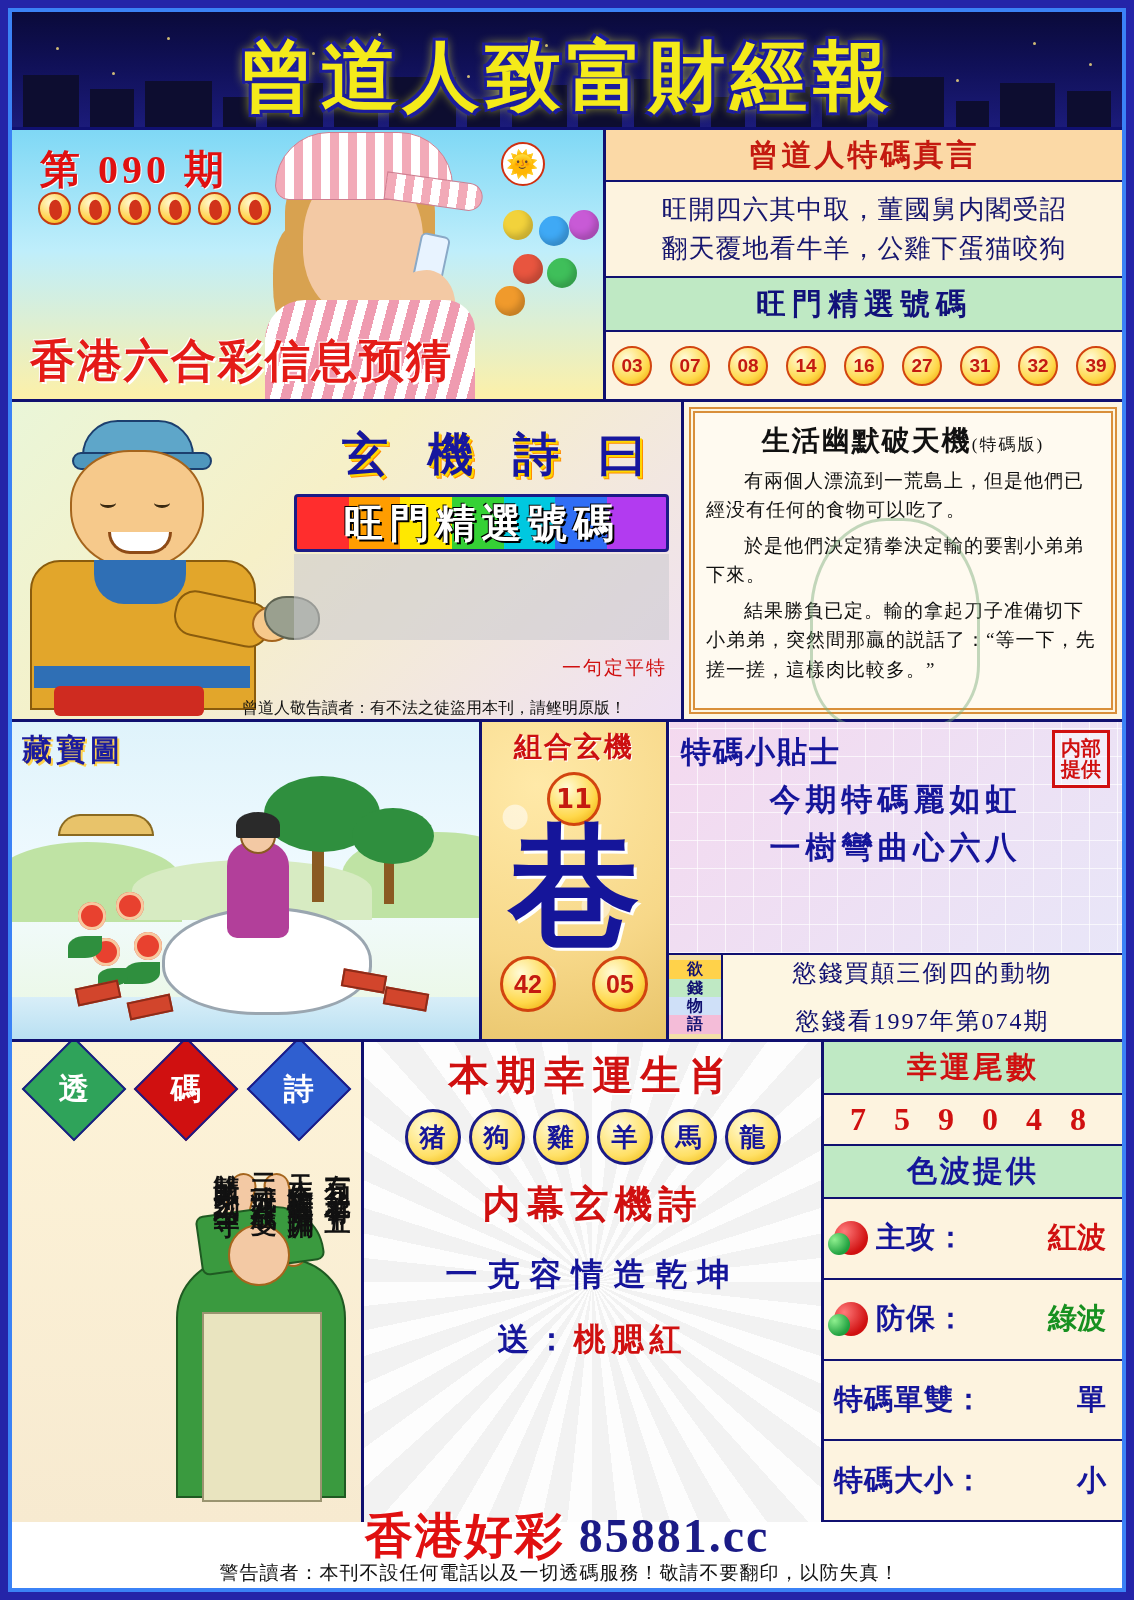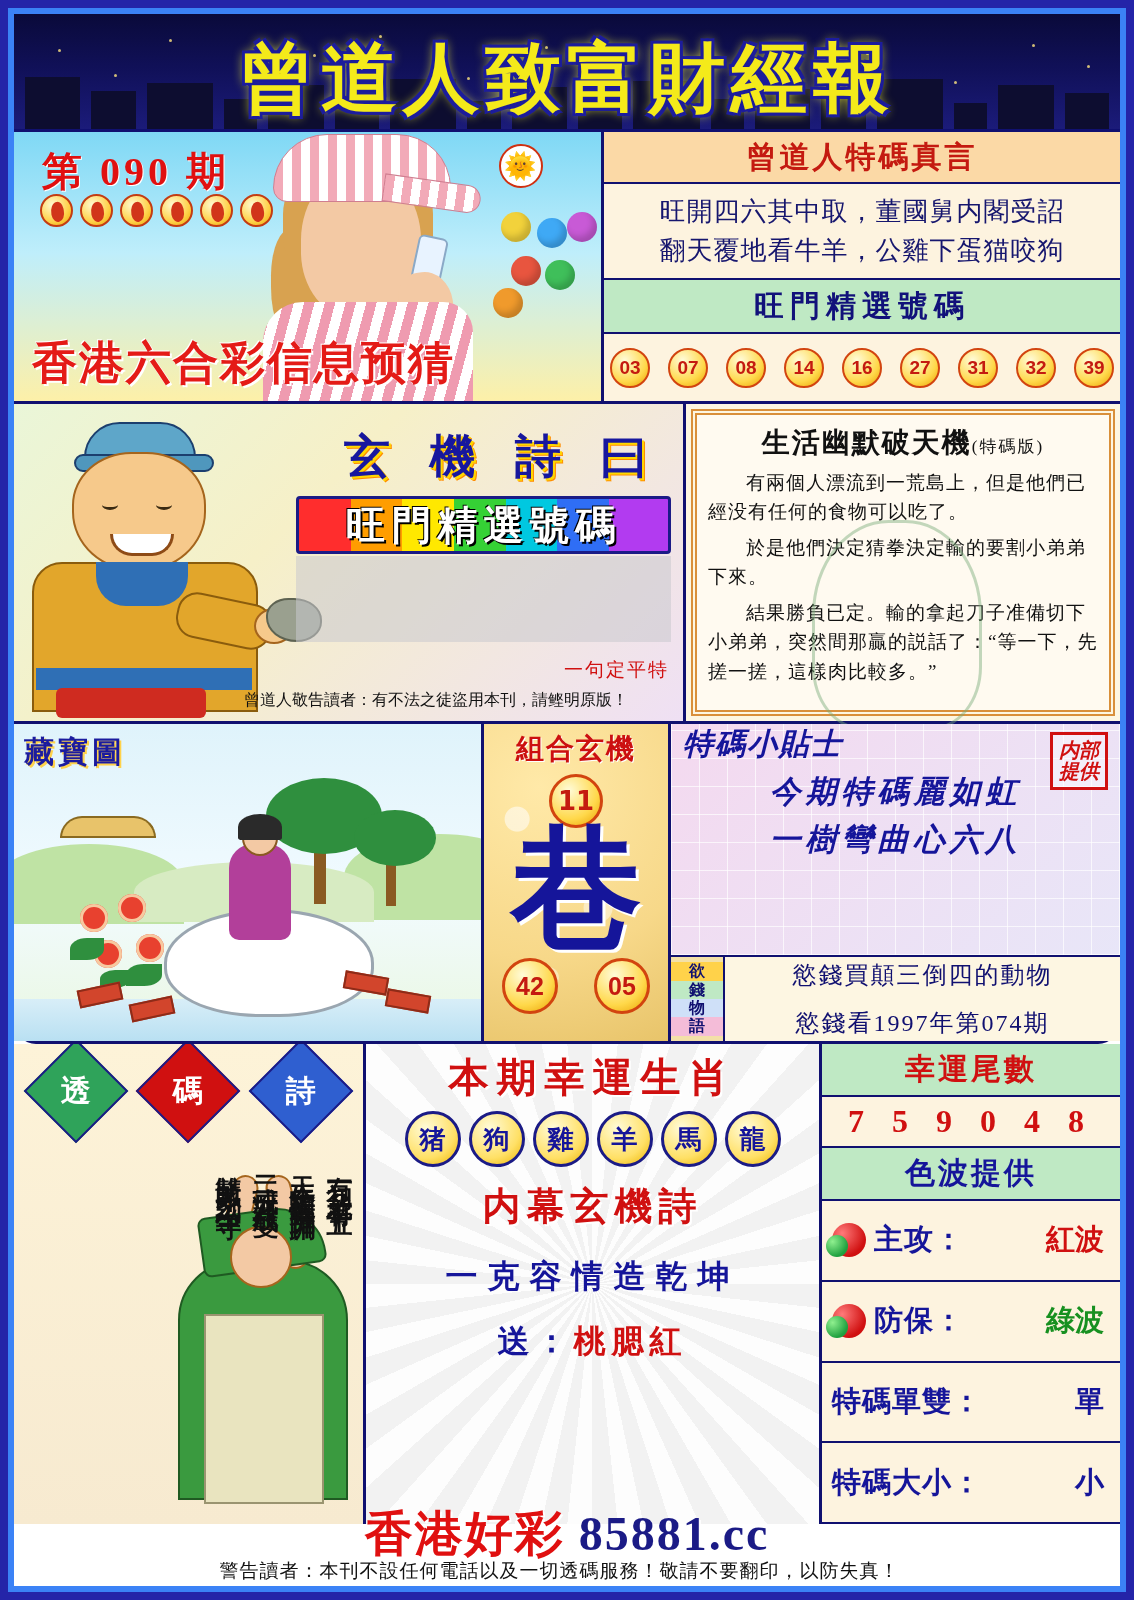--- a/index.html
+++ b/index.html
@@ -11,21 +11,21 @@
     overflow:hidden;
     position:relative;
   }
   .page {
     position:absolute; inset:0;
     background:#2424a8;
     padding:8px;
   }
   .frame {
     width:100%; height:100%;
-    border:6px solid #3b82f6;
+    border:4px solid #3b82f6;
     background:#ffffff;
     position:relative;
     overflow:hidden;
   }
 
   
   .masthead {
     height:118px;
     background:linear-gradient(180deg,#0a0a3a 0%, #101057 45%, #1b1b7a 100%);
     position:relative;
@@ -223,21 +223,21 @@
   .poem-mask {
     position:absolute; left:282px; top:152px; width:375px; height:86px;
     background:rgba(200,200,205,.55);
   }
   .poem-note {
     position:absolute; right:14px; bottom:38px;
     font-size:19px; color:#d01010; font-family:"Liberation Serif", serif;
     letter-spacing:2px;
   }
   .poem-warn {
-    position:absolute; left:230px; bottom:10px; right:8px;
+    position:absolute; left:230px; bottom:0; right:8px;
     font-size:16px; color:#111; font-family:"Liberation Serif", serif;margin-top:14px;
   }
 
   .humor-panel {
     flex:1; background:#fdf6e2; position:relative; padding:6px;
   }
   .humor-border {
     position:absolute; inset:5px;
     border:6px double #d98f3a;
     background:
@@ -253,21 +253,21 @@
     margin:6px 0 0; font-size:19px; line-height:1.55; color:#111;
     font-family:"Liberation Serif", serif; text-indent:2em; letter-spacing:1px;
   }
   .ghost-outline {
     position:absolute; left:120px; top:110px; width:170px; height:210px;
     border:3px solid rgba(120,170,120,.45); border-radius:45% 45% 30% 30%;
     pointer-events:none;
   }
 
   
-  .third-row { display:flex; height:320px; border-bottom:3px solid #101070;border-radius:22px; }
+  .third-row { display:flex; height:320px; border-bottom:3px solid #101070; }
   .treasure {
     width:470px; border-right:3px solid #101070; position:relative;
     background:linear-gradient(180deg,#dff3fb 0%, #f2fbff 55%, #e9f7e0 100%);
     overflow:hidden;
   }
   .treasure-label {
     position:absolute; left:10px; top:8px; z-index:3;
     font-size:30px; font-weight:bold; color:#1b1b9e;
     font-family:"Liberation Serif", serif; letter-spacing:4px;
     text-shadow:2px 2px 0 #ffd24a;
@@ -322,22 +322,21 @@
 
   .tips {
     flex:1; display:flex; flex-direction:column; position:relative;
   }
   .tips-top {
     flex:1; position:relative;
     background:
       repeating-linear-gradient(90deg,rgba(255,255,255,.7) 0 1px, transparent 1px 28px),
       repeating-linear-gradient(0deg,rgba(255,255,255,.7) 0 1px, transparent 1px 28px),
       linear-gradient(135deg,#f4d9ef,#e8e6f8);
-    padding:0 12px;
-    font-style:italic;
+    padding:10px 12px;
   }
   .tips-title {
     font-size:30px; font-weight:bold; color:#15159a;
     font-family:"Liberation Serif", serif; letter-spacing:2px;
   }
   .tips-line {
     text-align:center; font-size:31px; font-weight:bold; color:#15159a;
     font-family:"Liberation Serif", serif; letter-spacing:5px; margin-top:6px;
   }
   .tips-stamp {

